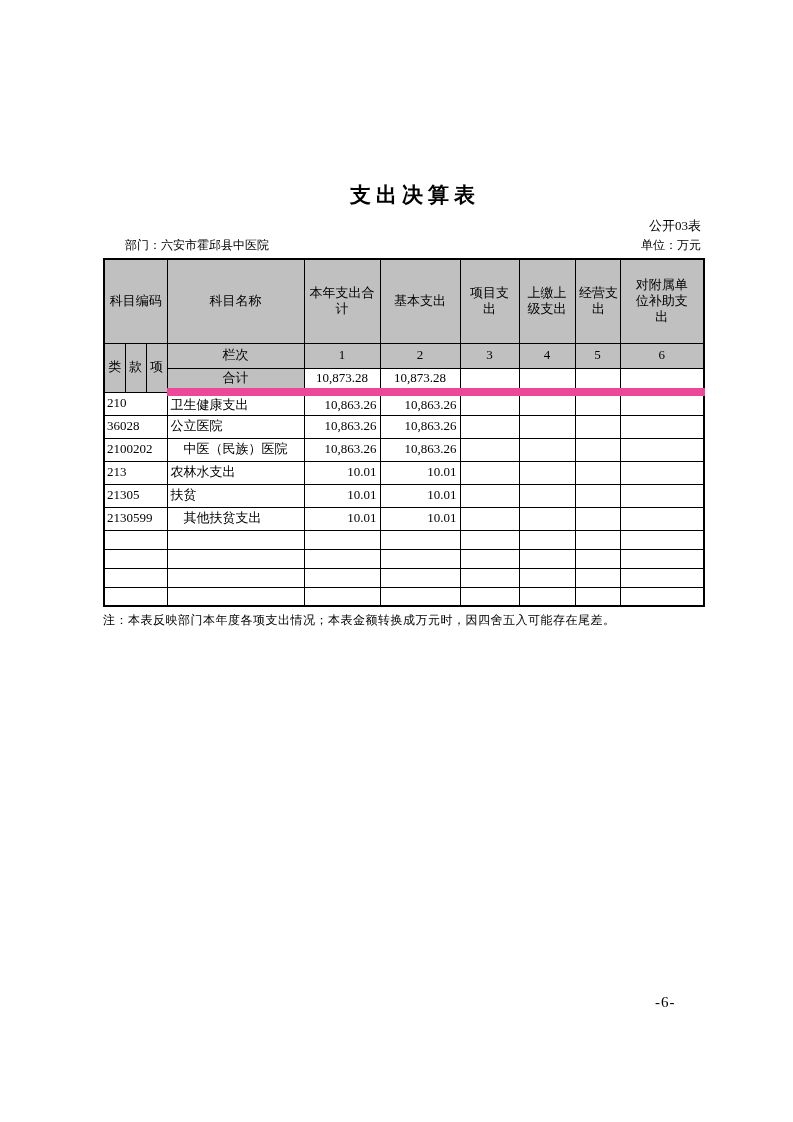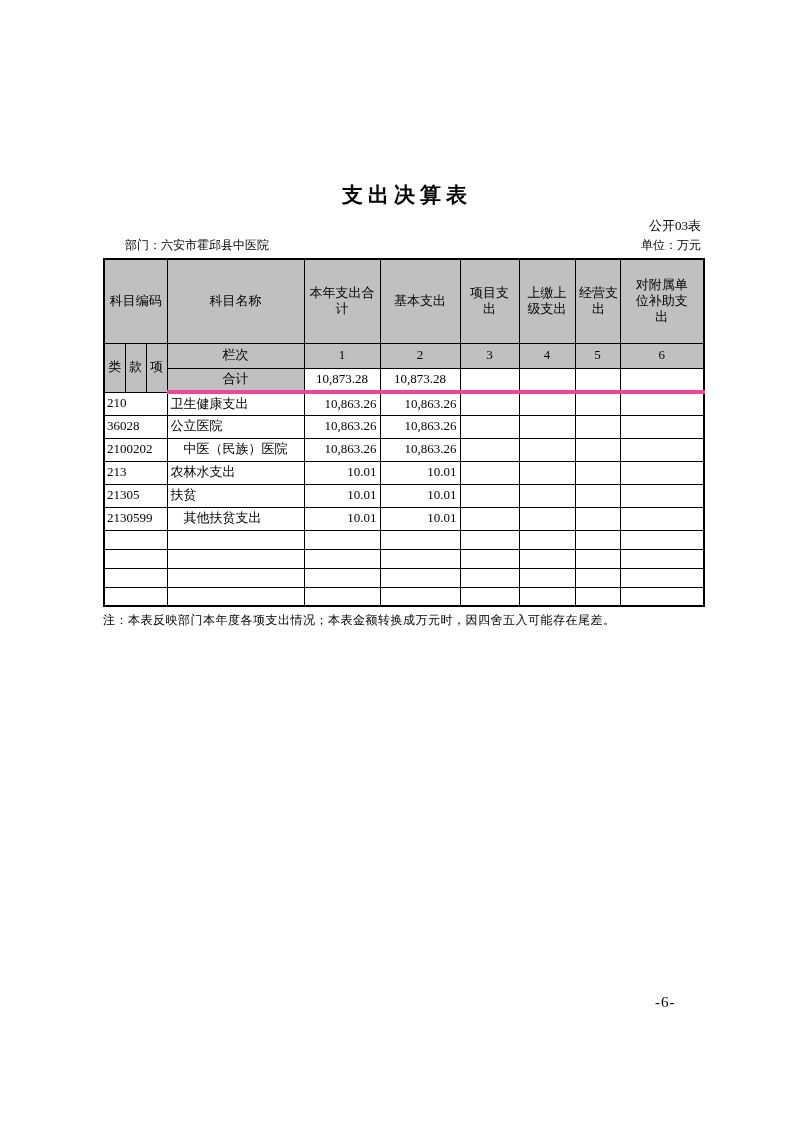--- a/index.html
+++ b/index.html
@@ -9,21 +9,21 @@
     width:793px; height:1122px;
     background:#ffffff;
     margin:0 auto;
     font-family:"Liberation Serif","DejaVu Serif",serif;
     color:#000;
     overflow:hidden;
   }
   .content { position:absolute; left:103px; top:0; width:600px; }
 
   .doc-title {
-    position:absolute; top:181px; left:4px; width:100%;
+    position:absolute; top:181px; left:12px; width:100%;
     text-align:center;
     font-family:"Liberation Sans","DejaVu Sans",sans-serif;
     font-size:21px; font-weight:bold; letter-spacing:5px;
   }
   .meta-code {
     position:absolute; top:217px; right:2px;
     font-size:13px;
   }
   .meta-row { position:absolute; top:237px; left:0; width:100%; height:18px; font-size:12px; }
   .meta-dept { position:absolute; left:22px; top:0; }
@@ -42,21 +42,21 @@
     overflow:hidden;
     vertical-align:middle;
     line-height:1.25;
   }
   .hdr { background:#c0c0c0; text-align:center; }
   tr.r-head  { height:84px; }
   tr.r-lanci { height:25px; }
   tr.r-total { height:24px; }
   tr.r-data  { height:23px;padding-left:44px; }
   tr.r-empty { height:19px; }
-  tr.r-total td { border-bottom:4px solid #ec4899;text-align:center; }
+  tr.r-total td { border-bottom:8px solid #ec4899;text-align:center; }
 
   td.code { text-align:left; padding-left:2px; }
   td.name { text-align:left; padding-left:3px; white-space:pre; }
   td.num  { text-align:right; padding-right:3px; }
   .bold   { font-weight:bold; }
   span.w40 { display:inline-block; width:40px; }
   span.w54 { display:inline-block; width:54px; }
 
   .note {
     position:absolute; top:612px; left:0; width:640px;

